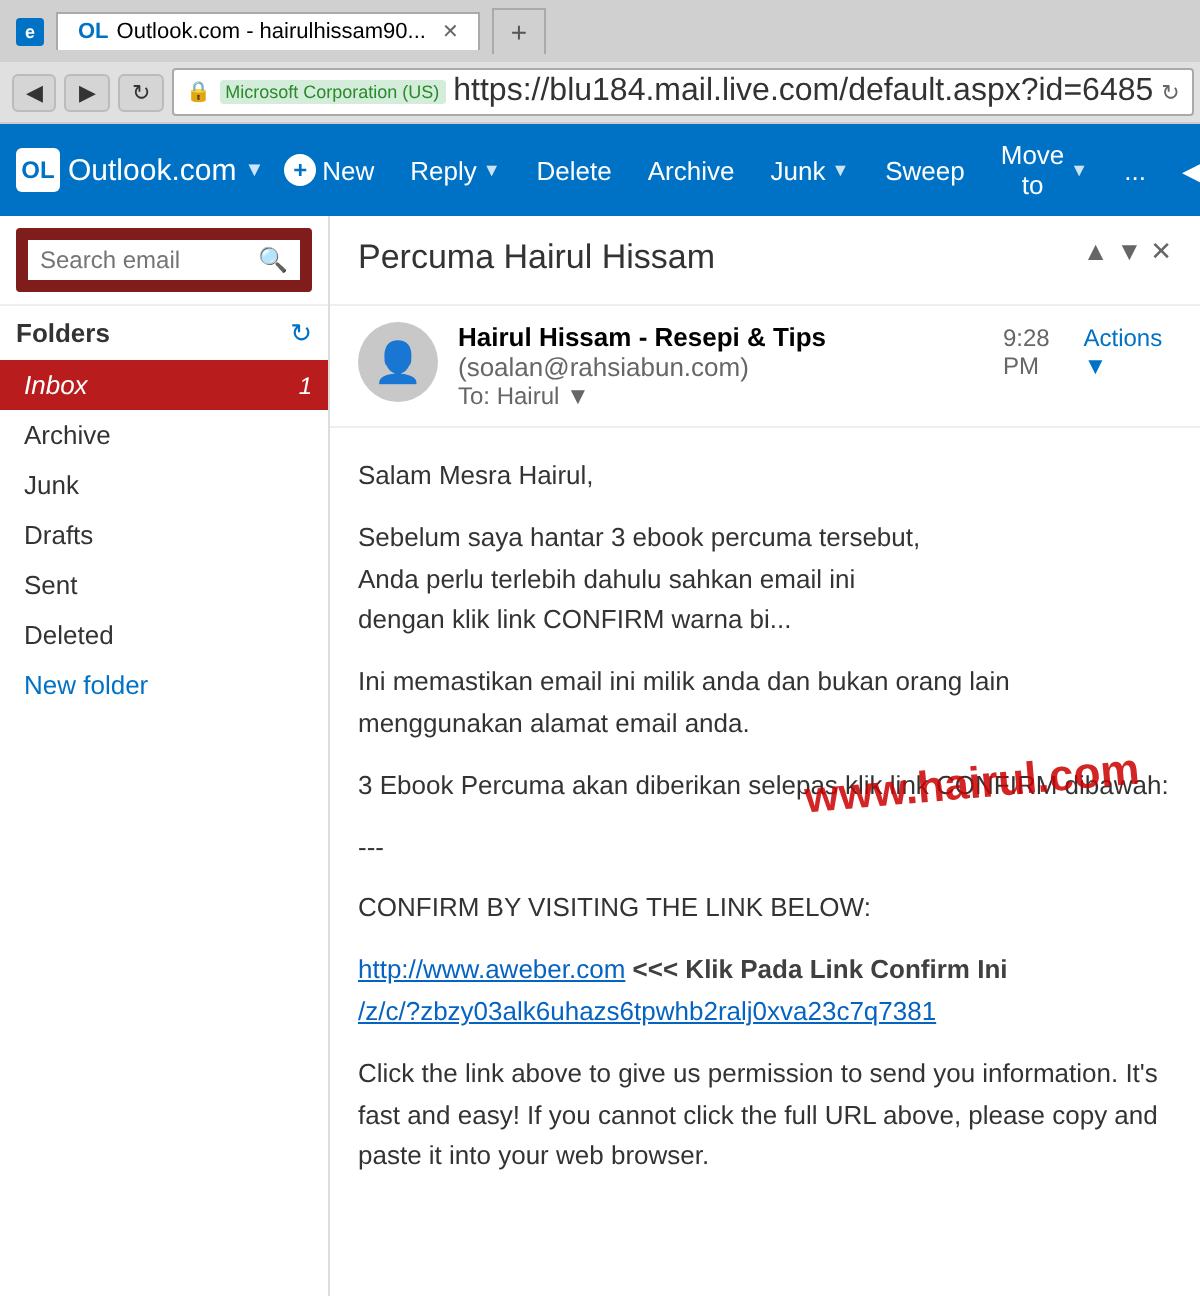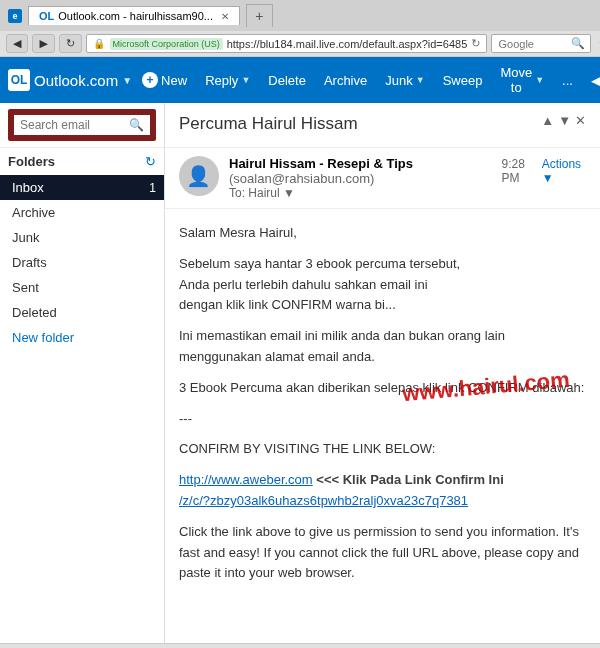--- a/index.html
+++ b/index.html
@@ -11,21 +11,21 @@
     .title-bar-icon { width: 14px; height: 14px; background: #0072c6; border-radius: 2px; display: inline-flex; align-items: center; justify-content: center; color: white; font-size: 9px; font-weight: bold; }
     .tab { background: white; border: 1px solid #aaa; border-bottom: none; padding: 3px 10px; font-size: 11px; display: inline-flex; align-items: center; gap: 4px; }
     .tab-close { color: #666; cursor: pointer; font-size: 10px; margin-left: 4px; }
     .tab-new { background: #d0d0d0; border: 1px solid #aaa; border-bottom: none; padding: 3px 8px; font-size: 14px; color: #555; cursor: pointer; }
 
     .nav-bar { background: #e0e0e0; padding: 3px 6px; display: flex; align-items: center; gap: 4px; }
     .nav-btn { background: #d5d5d5; border: 1px solid #bbb; border-radius: 3px; padding: 2px 6px; font-size: 11px; cursor: pointer; color: #333; }
     .address-bar { flex: 1; background: white; border: 1px solid #aaa; border-radius: 2px; padding: 2px 6px; font-size: 11px; color: #333; display: flex; align-items: center; gap: 4px; }
     .address-bar .ssl-icon { color: #2a8a2a; font-size: 10px; }
     .address-bar .corp-label { background: #d4edda; color: #2a8a2a; font-size: 9px; padding: 1px 3px; border-radius: 2px; white-space: nowrap; }
-    .address-text { font-size: 11px; color: #333; flex: 1; overflow: hidden; text-overflow: ellipsis; white-space: nowrap; }
+    .address-text { font-size: 16px; color: #333; flex: 1; overflow: hidden; text-overflow: ellipsis; white-space: nowrap; }
     .address-refresh { color: #666; font-size: 11px; cursor: pointer; }
     .nav-icons { display: flex; align-items: center; gap: 3px; }
     .nav-icon-btn { background: none; border: none; cursor: pointer; color: #555; font-size: 13px; padding: 1px 3px; }
 
     .search-bar { background: white; border: 1px solid #aaa; border-radius: 2px; padding: 2px 6px; font-size: 11px; color: #999; width: 100px; display: flex; align-items: center; gap: 3px; }
 
     
     .app-toolbar { background: #0072c6; padding: 4px 8px; display: flex; align-items: center; gap: 2px; }
     .app-logo { color: white; font-size: 14px; font-weight: bold; display: flex; align-items: center; gap: 4px; }
     .app-logo-icon { width: 22px; height: 22px; background: white; border-radius: 3px; display: flex; align-items: center; justify-content: center; }
@@ -46,21 +46,21 @@
     .search-input { width: 100%; border: 6px solid #7f1d1d; border-radius: 2px; padding: 3px 6px; font-size: 12px; display: flex; align-items: center; gap: 4px; background: white; }
     .search-input input { border: none; outline: none; font-size: 12px; flex: 1; }
     .search-input span { color: #777; font-size: 12px; }
 
     .folders-header { padding: 6px 8px; display: flex; align-items: center; justify-content: space-between; }
     .folders-title { font-size: 13px; font-weight: 600; color: #333; }
     .folders-refresh { color: #0072c6; cursor: pointer; font-size: 13px; }
 
     .folder-list { flex: 1; }
     .folder-item { padding: 5px 8px 5px 12px; cursor: pointer; font-size: 13px; color: #333; display: flex; align-items: center; justify-content: space-between; }
-    .folder-item.active { background: #0f172a; color: white; }
+    .folder-item.active { background: #b91c1c; color: white; font-style: italic; }
     .folder-item.active .folder-count { color: white; }
     .folder-count { font-size: 12px; color: #666; }
     .folder-link { color: #0072c6; font-size: 13px; cursor: pointer; padding: 5px 8px 5px 12px; }
 
     
     .content-area { flex: 1; background: white; display: flex; flex-direction: column; overflow: hidden; }
 
     
     .email-header { padding: 10px 14px; border-bottom: 1px solid #eee; }
     .email-subject { font-size: 17px; color: #333; font-weight: 400; margin-bottom: 2px; line-height: 1.3; display: flex; align-items: flex-start; justify-content: space-between; }

